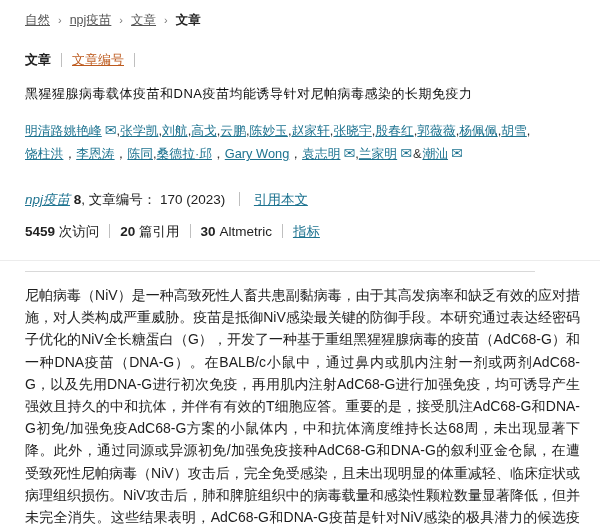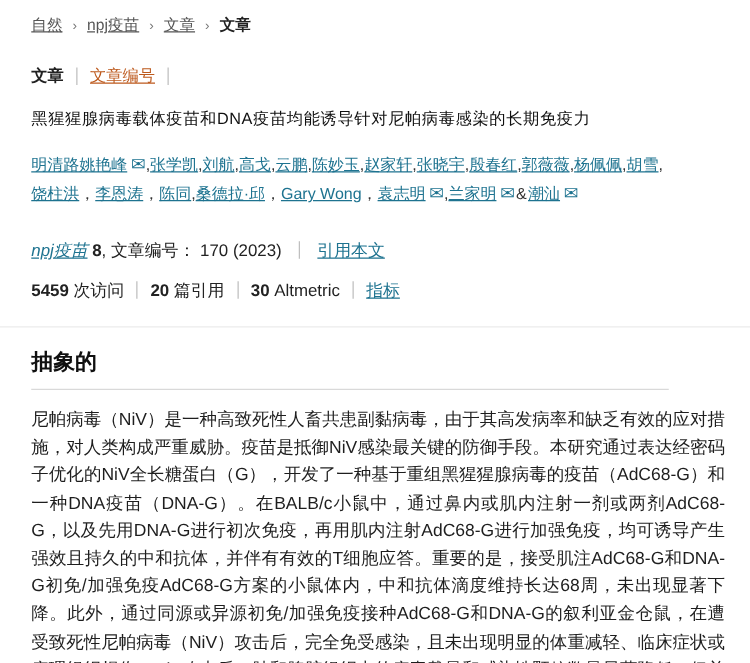--- a/index.html
+++ b/index.html
@@ -86,18 +86,17 @@
     <span class="vol">8</span><span>, 文章编号： 170 (2023)</span>
     <span class="vsep"></span>
     <a class="text-link">引用本文</a>
   </p>
 
   <p class="metrics" id="metrics"><span class="metric"><b>5459</b> 次访问</span><span class="vsep"></span><span class="metric"><b>20</b> 篇引用</span><span class="vsep"></span><span class="metric"><b>30</b> Altmetric</span><span class="vsep"></span><a class="text-link">指标</a></p>
 
   <hr class="top-rule">
 
   <section>
-    <h2>抽象的</h2>
     <hr class="heading-rule">
     <p class="abstract-text">尼帕病毒（NiV）是一种高致死性人畜共患副黏病毒，由于其高发病率和缺乏有效的应对措施，对人类构成严重威胁。疫苗是抵御NiV感染最关键的防御手段。本研究通过表达经密码子优化的NiV全长糖蛋白（G），开发了一种基于重组黑猩猩腺病毒的疫苗（AdC68-G）和一种DNA疫苗（DNA-G）。在BALB/c小鼠中，通过鼻内或肌内注射一剂或两剂AdC68-G，以及先用DNA-G进行初次免疫，再用肌内注射AdC68-G进行加强免疫，均可诱导产生强效且持久的中和抗体，并伴有有效的T细胞应答。重要的是，接受肌注AdC68-G和DNA-G初免/加强免疫AdC68-G方案的小鼠体内，中和抗体滴度维持长达68周，未出现显著下降。此外，通过同源或异源初免/加强免疫接种AdC68-G和DNA-G的叙利亚金仓鼠，在遭受致死性尼帕病毒（NiV）攻击后，完全免受感染，且未出现明显的体重减轻、临床症状或病理组织损伤。NiV攻击后，肺和脾脏组织中的病毒载量和感染性颗粒数量显著降低，但并未完全消失。这些结果表明，AdC68-G和DNA-G疫苗是针对NiV感染的极具潜力的候选疫苗，值得进一步研发。</p>
   </section>
 
 </div>
 
 </body></html>

